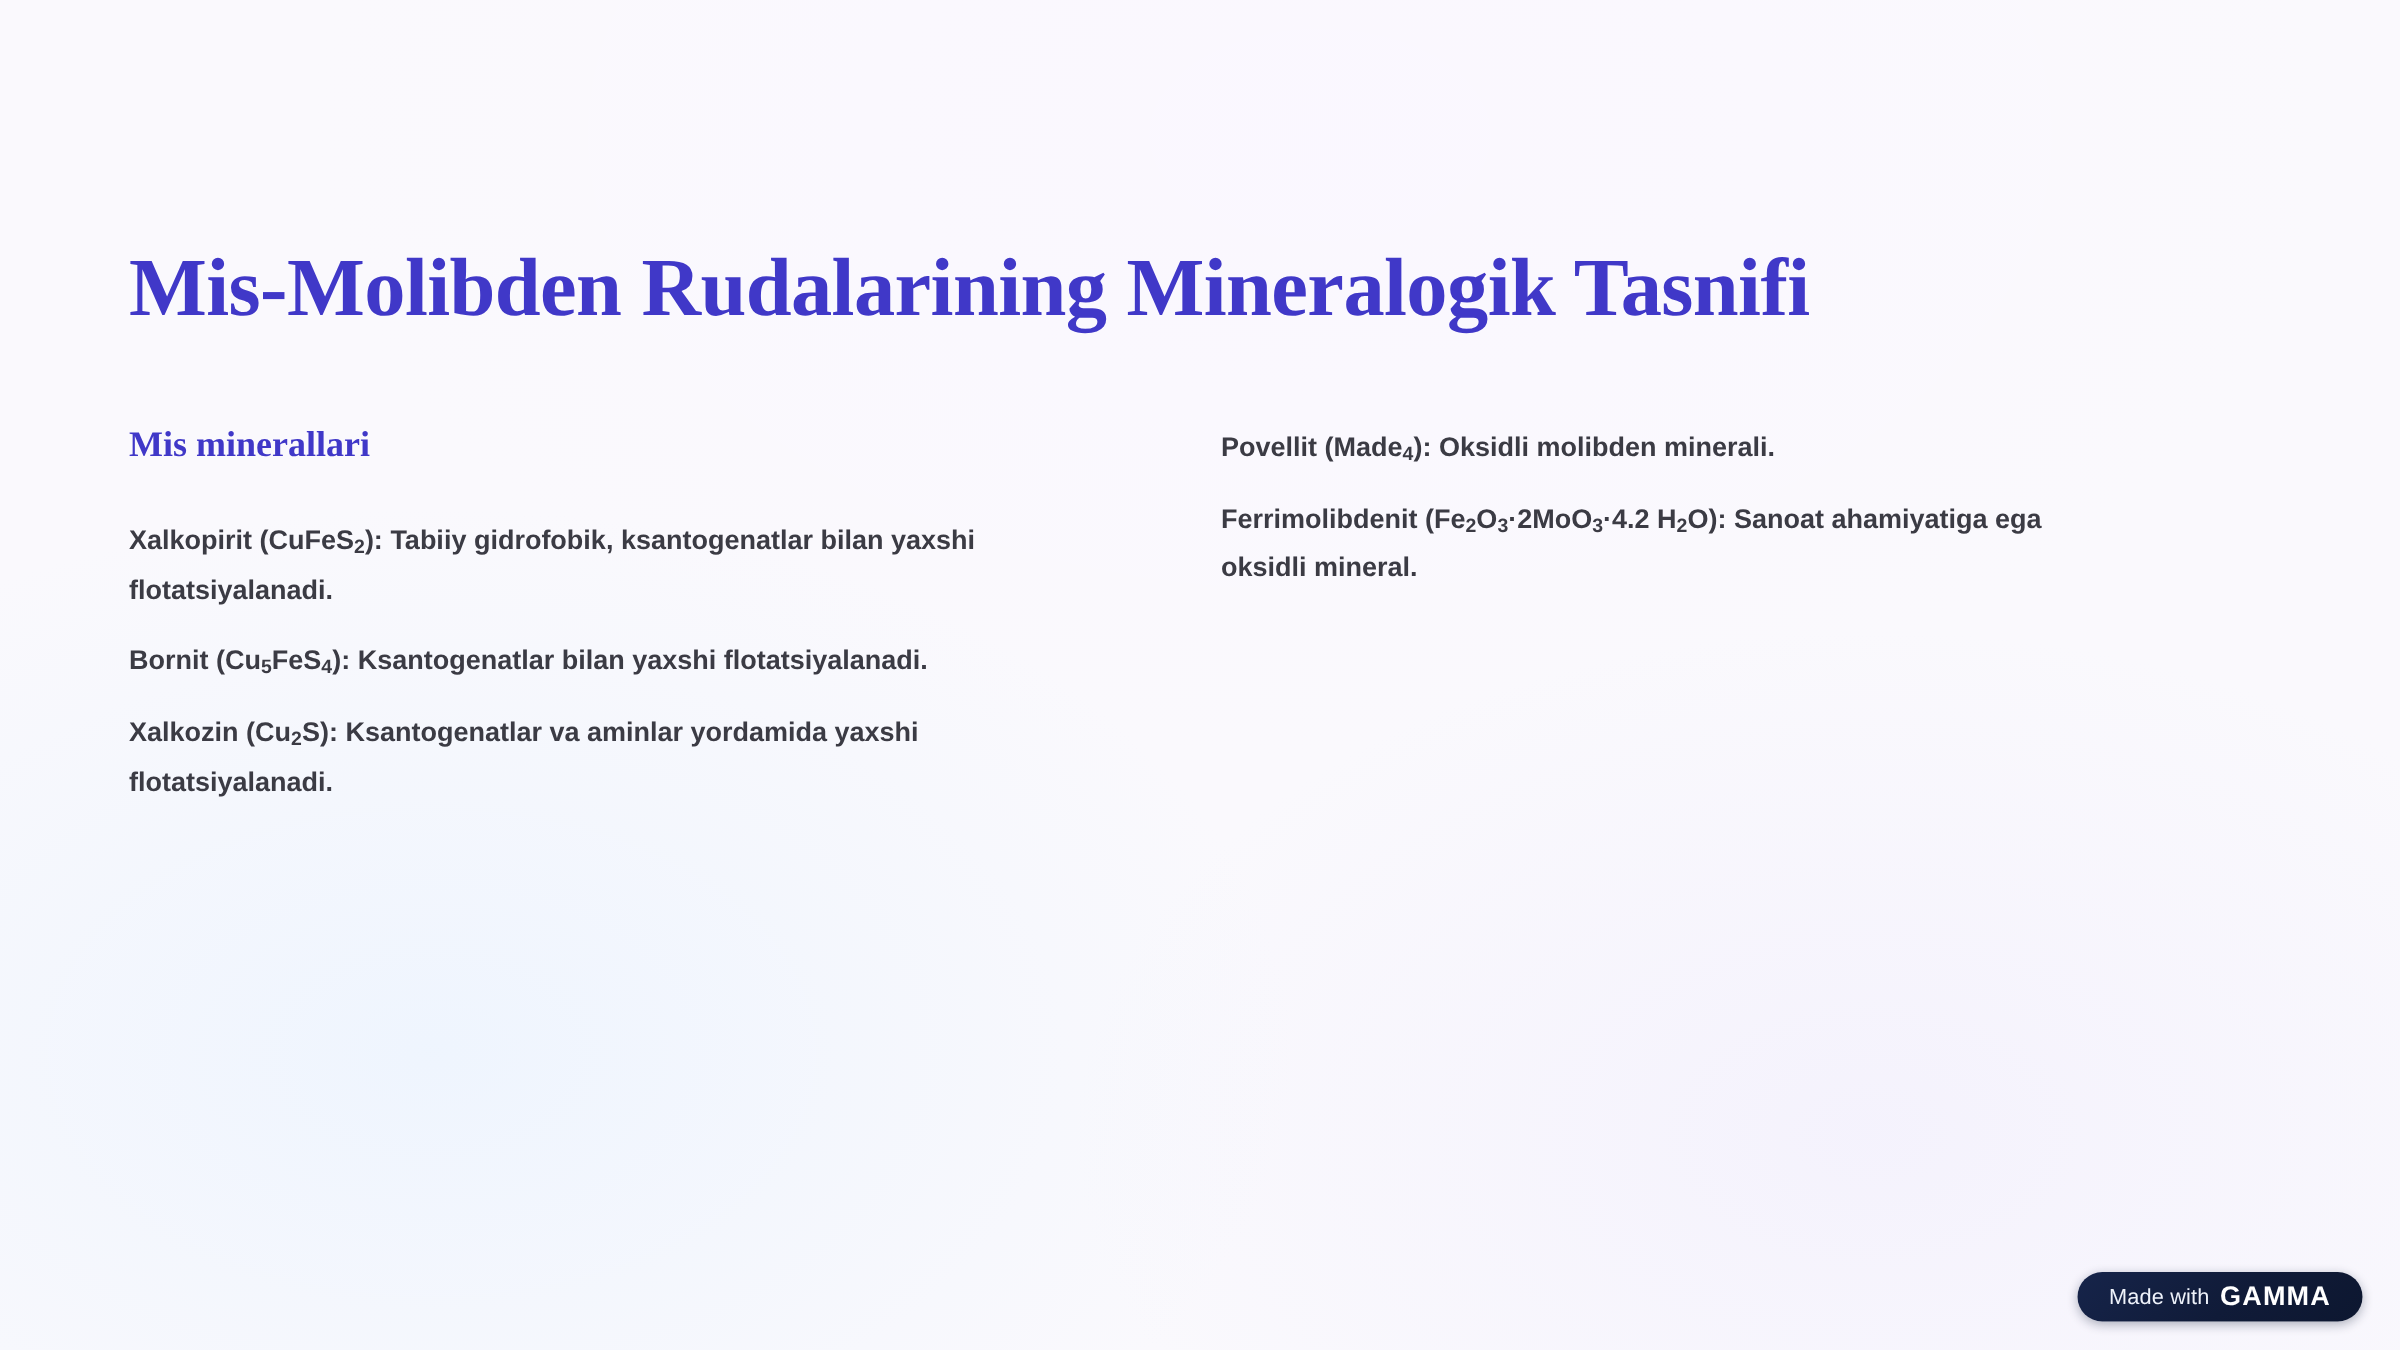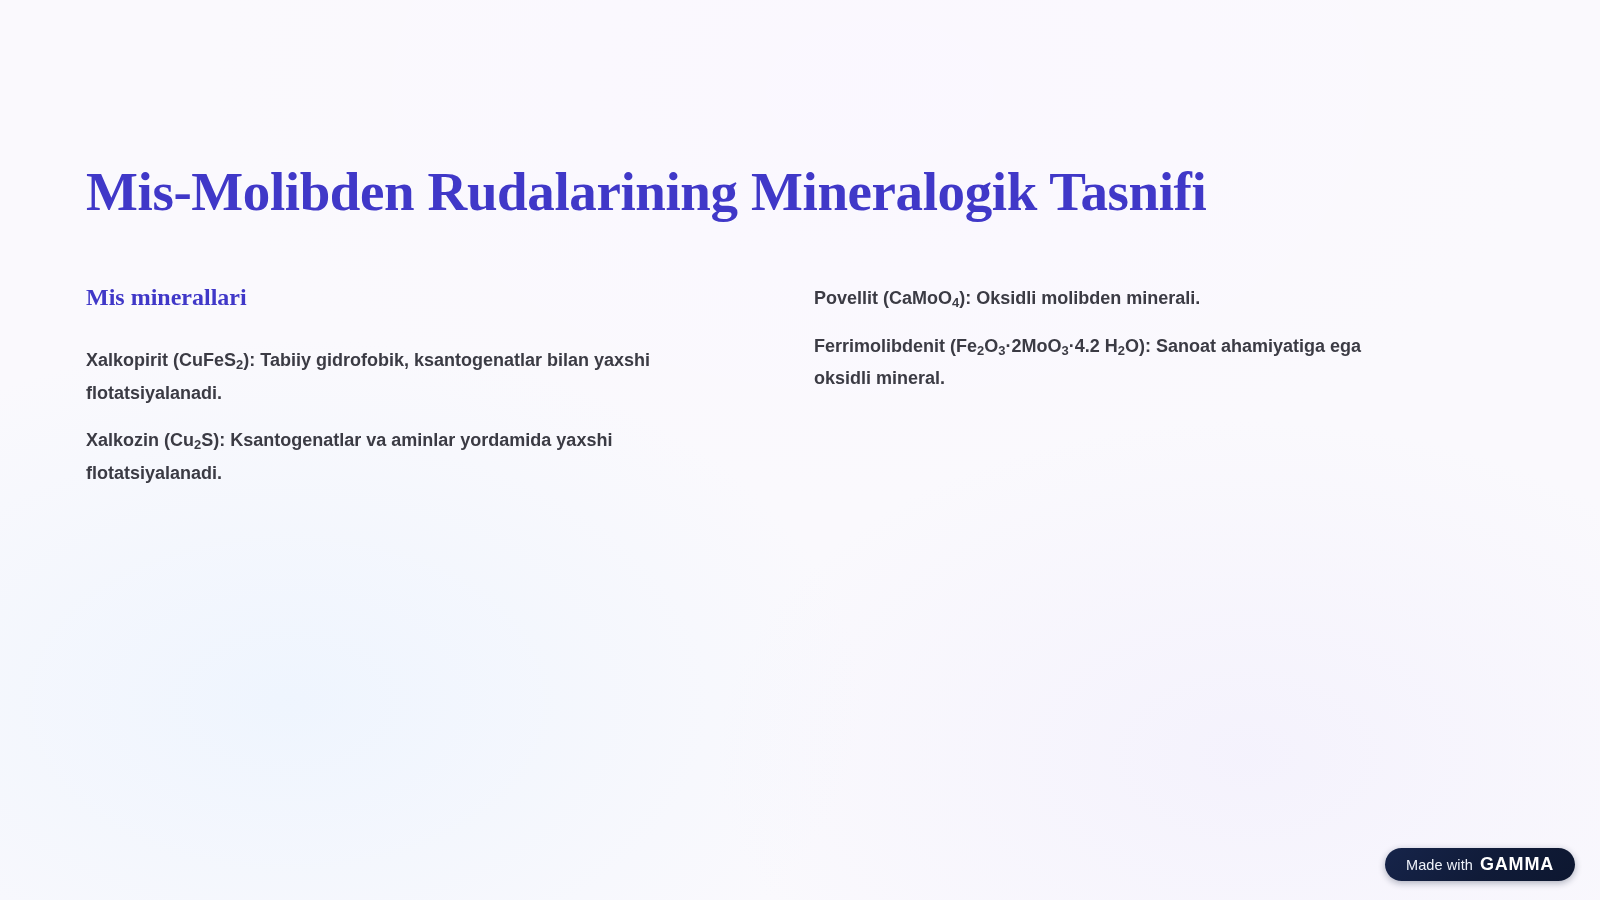--- a/index.html
+++ b/index.html
@@ -135,27 +135,28 @@
   <div class="content">
 
     <h1 class="deck-title">Mis-Molibden Rudalarining Mineralogik Tasnifi</h1>
 
     <div class="columns">
 
       <div class="col col-left">
         <h2 class="col-heading">Mis minerallari</h2>
         <div class="col-items">
             <p class="item"><span>Xalkopirit </span><span><span>(CuFeS</span><sub>2</sub><span>):</span></span><span> Tabiiy gidrofobik, ksantogenatlar bilan yaxshi flotatsiyalanadi.</span></p>
+            <p class="item"><span>Bornit </span><span><span>(Cu</span><sub>5</sub><span>FeS</span><sub>4</sub><span>):</span></span><span> Ksantogenatlar bilan yaxshi flotatsiyalanadi.</span></p>
             <p class="item"><span>Xalkozin </span><span><span>(Cu</span><sub>2</sub><span>S):</span></span><span> Ksantogenatlar va aminlar yordamida yaxshi flotatsiyalanadi.</span></p>
           </div>
       </div>
 
       <div class="col col-right">
         <div class="col-items">
-            <p class="item"><span>Povellit </span><span><span>(CaMoO</span><sub>4</sub><span>):</span></span><span> Oksidli molibden minerali.</span></p>
+            <p class="item"><span>Povellit </span><span><span>(Made</span><sub>4</sub><span>):</span></span><span> Oksidli molibden minerali.</span></p>
             <p class="item"><span>Ferrimolibdenit </span><span><span>(Fe</span><sub>2</sub><span>O</span><sub>3</sub><span>·2MoO</span><sub>3</sub><span>·4.2 H</span><sub>2</sub><span>O):</span></span><span> Sanoat ahamiyatiga ega oksidli mineral.</span></p>
           </div>
       </div>
 
     </div>
   </div>
 
   <div class="gamma-badge">
     <span class="made-with">Made with</span>
     <span class="gamma-word">GAMMA</span>

